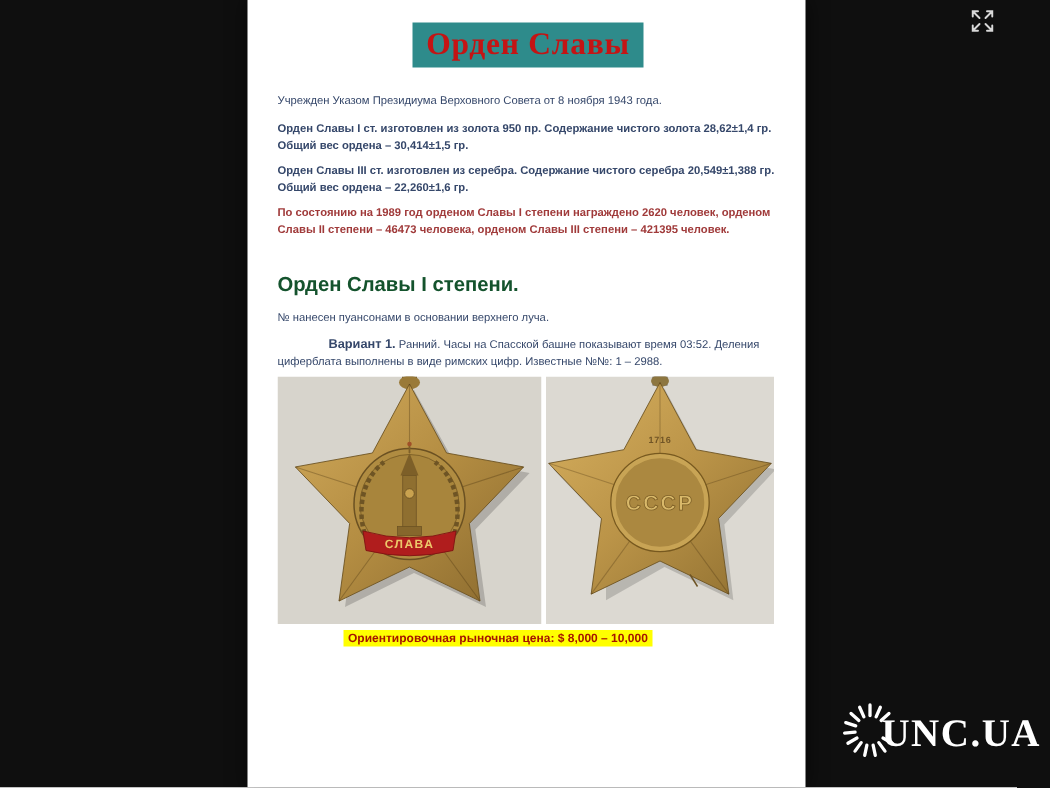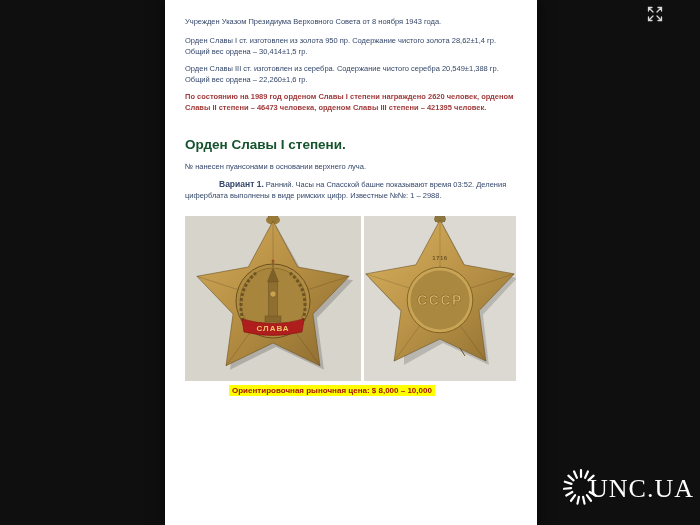--- a/index.html
+++ b/index.html
@@ -16,21 +16,21 @@
     width:18px;height:18px;
     background:transparent;border:none;padding:0;cursor:pointer;
   }
   .logo{
     position:absolute;right:6px;bottom:8px;
     display:flex;align-items:center;
     height:56px;
   }
   .logo-text{
     font-family:"Liberation Serif",serif;
-    font-weight:normal;
+    font-weight:bold;
     font-size:26px;
     color:#ffffff;
     letter-spacing:1px;
     margin-left:-16px;
   }
   
   .page{
     position:absolute;left:165px;top:0;
     width:372px;height:525px;
     background:#ffffff;
@@ -51,21 +51,21 @@
     letter-spacing:0.5px;
   }
   .page p{margin:0;}
   .intro{
     margin-top:16px !important;
     font-size:7.5px;line-height:11px;
   }
   .spec{
     margin-top:6px !important;
     font-size:7.5px;line-height:11px;
-    font-weight:normal;
+    font-weight:bold;
   }
   .spec.first{margin-top:8px !important;}
   .stats{
     margin-top:6px !important;
     font-size:7.5px;line-height:11px;
     font-weight:bold;
     color:#a03a3a;
   }
   .section-heading{
     margin:24px 0 0;
@@ -84,21 +84,21 @@
   .variant .v-label{
     font-weight:bold;
     font-size:8.5px;
     padding-left:34px;
   }
   .photos{
     margin-top:5px;
     display:flex;
     gap:3px;
   }
-  .photo{line-height:0;margin-top:10px;}
+  .photo{line-height:0;}
   .price-line{
     margin-top:4px !important;
     font-size:8px;line-height:12px;padding-left:44px;
   }
   .price-hl{
     background:#ffff00;
     color:#a51500;
     font-weight:bold;
     padding:1px 3px;
   }
@@ -114,20 +114,21 @@
         <path d="M6,6 L2,2 M1.5,5 V1.5 H5"></path>
         <path d="M10,6 L14,2 M11,1.5 H14.5 V5"></path>
         <path d="M6,10 L2,14 M1.5,11 V14.5 H5"></path>
         <path d="M10,10 L14,14 M11,14.5 H14.5 V11"></path>
       </svg>
     </span>
   </button>
 
   <div class="page">
 
+    <div class="title-band">Орден Славы</div>
 
     <p class="intro">Учрежден Указом Президиума Верховного Совета от 8 ноября 1943 года.</p>
 
     <p class="spec first">Орден Славы I ст. изготовлен из золота 950 пр. Содержание чистого золота 28,62±1,4 гр. Общий вес ордена – 30,414±1,5 гр.</p>
     <p class="spec">Орден Славы III ст. изготовлен из серебра. Содержание чистого серебра 20,549±1,388 гр. Общий вес ордена – 22,260±1,6 гр.</p>
 
     <p class="stats">По состоянию на 1989 год орденом Славы I степени награждено 2620 человек, орденом Славы II степени – 46473 человека, орденом Славы III степени – 421395 человек.</p>
 
     <h2 class="section-heading">Орден Славы I степени.</h2>
 

